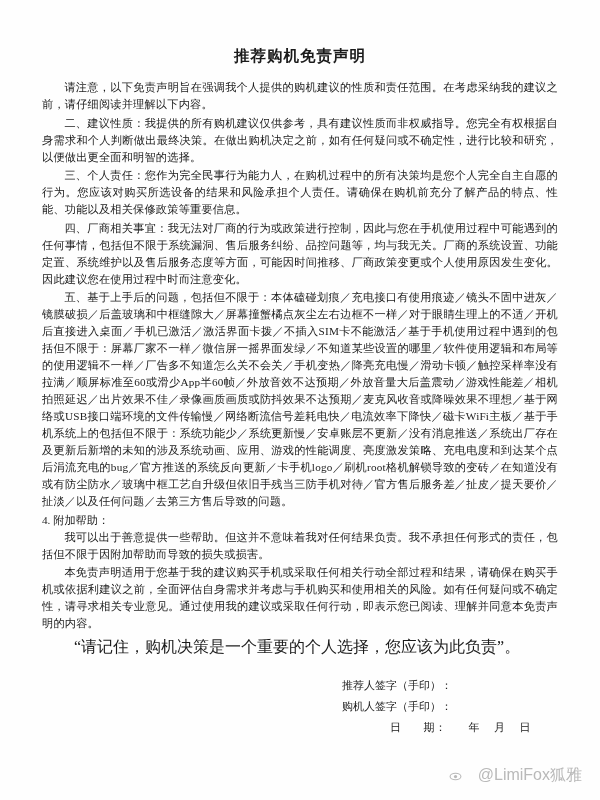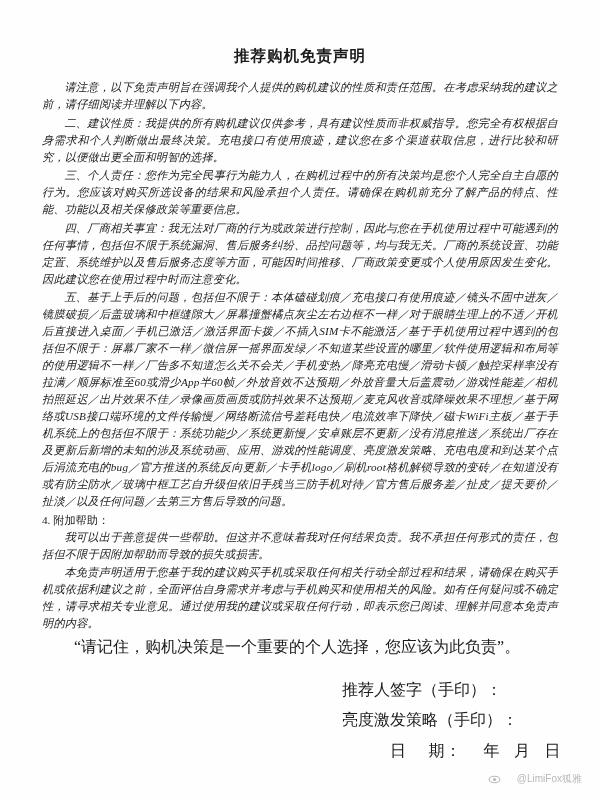--- a/index.html
+++ b/index.html
@@ -30,35 +30,34 @@
     margin: 8px 0 12px 0;
     font-family: "Liberation Serif", "DejaVu Serif", serif;
   }
   .para {
     font-size: 11.2px;
     line-height: 1.52;
     text-align: justify;
     text-justify: inter-ideograph;
     margin: 0 0 1.5px 0;
     letter-spacing: 0.2px;
-    font-style: italic;
   }
   .indent2 {
     text-indent: 2em;
   }
   .section-num {
     font-size: 11.2px;
     line-height: 1.52;
     text-align: left;
     margin: 1px 0 0 0;
     text-indent: 0;
   }
   .sig-block {
     margin-top: 14px;
-    font-size: 16px;
+    font-size: 11px;
     line-height: 1.9;
     padding-left: 300px;
   }
   .sig-line {
     white-space: nowrap;
   }
   .sig-date {
     letter-spacing: 0.5px;
     margin-left: 48px;
   }
@@ -68,24 +67,24 @@
   }
   .sp-mid {
     display: inline-block;
     width: 14px;
   }
   .watermark {
     position: absolute;
     right: 18px;
     bottom: 14px;
     display: flex;
-    align-items: flex-end;
+    align-items: center;
     gap: 16px;
     color: #b9b9b9;
-    font-size: 10px;
+    font-size: 16px;
     font-family: "Liberation Sans", sans-serif;
   }
   .wm-eye {
     width: 13px;
     height: 13px;
     display: inline-block;
   }
   .quote-line {
     font-size: 16px;
     line-height: 1.52;
@@ -95,35 +94,35 @@
 </style>
 </head>
 <body>
 
 <div class="page">
 
   <div class="doc-title">推荐购机免责声明</div>
 
   <p class="para indent2">请注意，以下免责声明旨在强调我个人提供的购机建议的性质和责任范围。在考虑采纳我的建议之前，请仔细阅读并理解以下内容。</p>
 
-  <p class="para indent2">二、建议性质：我提供的所有购机建议仅供参考，具有建议性质而非权威指导。您完全有权根据自身需求和个人判断做出最终决策。充电接口有使用痕迹，建议您在多个渠道获取信息，进行比较和研究，以便做出更全面和明智的选择。</p>
+  <p class="para indent2">二、建议性质：我提供的所有购机建议仅供参考，具有建议性质而非权威指导。您完全有权根据自身需求和个人判断做出最终决策。在做出购机决定之前，如有任何疑问或不确定性，进行比较和研究，以便做出更全面和明智的选择。</p>
   <p class="para indent2">三、个人责任：您作为完全民事行为能力人，在购机过程中的所有决策均是您个人完全自主自愿的行为。您应该对购买所选设备的结果和风险承担个人责任。请确保在购机前充分了解产品的特点、性能、功能以及相关保修政策等重要信息。</p>
   <p class="para indent2">四、厂商相关事宜：我无法对厂商的行为或政策进行控制，因此与您在手机使用过程中可能遇到的任何事情，包括但不限于系统漏洞、售后服务纠纷、品控问题等，均与我无关。厂商的系统设置、功能定置、系统维护以及售后服务态度等方面，可能因时间推移、厂商政策变更或个人使用原因发生变化。因此建议您在使用过程中时而注意变化。</p>
   <p class="para indent2">五、基于上手后的问题，包括但不限于：本体磕碰划痕／充电接口有使用痕迹／镜头不固中进灰／镜膜破损／后盖玻璃和中框缝隙大／屏幕撞蟹橘点灰尘左右边框不一样／对于眼睛生理上的不适／开机后直接进入桌面／手机已激活／激活界面卡拨／不插入SIM卡不能激活／基于手机使用过程中遇到的包括但不限于：屏幕厂家不一样／微信屏一摇界面发绿／不知道某些设置的哪里／软件使用逻辑和布局等的使用逻辑不一样／厂告多不知道怎么关不会关／手机变热／降亮充电慢／滑动卡顿／触控采样率没有拉满／顺屏标准至60或滑少App半60帧／外放音效不达预期／外放音量大后盖震动／游戏性能差／相机拍照延迟／出片效果不佳／录像画质画质或防抖效果不达预期／麦克风收音或降噪效果不理想／基于网络或USB接口端环境的文件传输慢／网络断流信号差耗电快／电流效率下降快／磁卡WiFi主板／基于手机系统上的包括但不限于：系统功能少／系统更新慢／安卓账层不更新／没有消息推送／系统出厂存在及更新后新增的未知的涉及系统动画、应用、游戏的性能调度、亮度激发策略、充电电度和到达某个点后涓流充电的bug／官方推送的系统反向更新／卡手机logo／刷机root格机解锁导致的变砖／在知道没有或有防尘防水／玻璃中框工艺自升级但依旧手残当三防手机对待／官方售后服务差／扯皮／提天要价／扯淡／以及任何问题／去第三方售后导致的问题。</p>
 
   <p class="section-num">4. 附加帮助：</p>
   <p class="para indent2">我可以出于善意提供一些帮助。但这并不意味着我对任何结果负责。我不承担任何形式的责任，包括但不限于因附加帮助而导致的损失或损害。</p>
 
   <p class="para indent2">本免责声明适用于您基于我的建议购买手机或采取任何相关行动全部过程和结果，请确保在购买手机或依据利建议之前，全面评估自身需求并考虑与手机购买和使用相关的风险。如有任何疑问或不确定性，请寻求相关专业意见。通过使用我的建议或采取任何行动，即表示您已阅读、理解并同意本免责声明的内容。</p>
 
   <p class="quote-line">“请记住，购机决策是一个重要的个人选择，您应该为此负责”。</p>
 
   <div class="sig-block">
     <div class="sig-line">推荐人签字（手印）：</div>
-    <div class="sig-line">亮度激发策略（手印）：</div>
+    <div class="sig-line">购机人签字（手印）：</div>
     <div class="sig-line sig-date"><span>日</span><span class="sp-wide"></span><span>期：</span><span class="sp-wide"></span><span>年</span><span class="sp-mid"></span><span>月</span><span class="sp-mid"></span><span>日</span></div>
   </div>
 
   <div class="watermark">
     <span class="wm-eye">
       <svg width="13" height="13" viewBox="0 0 24 24" fill="none" stroke="#b9b9b9" stroke-width="2">
         <ellipse cx="12" cy="12" rx="10" ry="6"></ellipse>
         <circle cx="12" cy="12" r="3" fill="#b9b9b9" stroke="none"></circle>
       </svg>
     </span>

